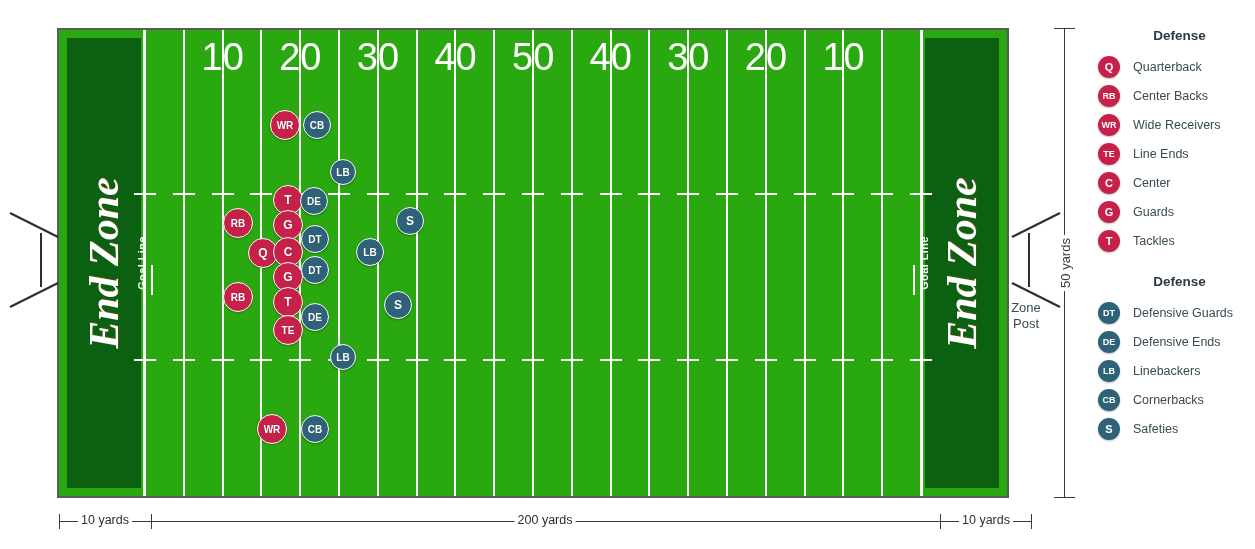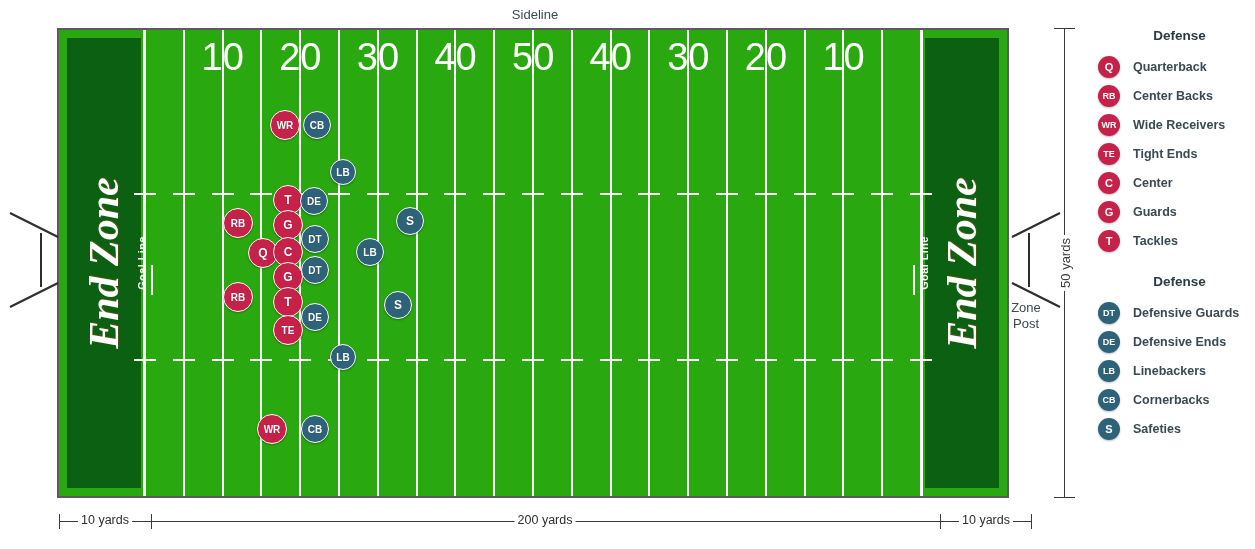--- a/index.html
+++ b/index.html
@@ -159,30 +159,29 @@
   }
   .legend-badge {
     width: 22px; height: 22px; border-radius: 50%;
     display: flex; align-items: center; justify-content: center;
     color: #fff; font-weight: bold; flex: 0 0 22px;
     box-shadow: 0 1px 2px rgba(0,0,0,.25);
   }
   .legend-badge.off { background: #c62149; }
   .legend-badge.def { background: #2e6278; }
   .legend-label {
-    margin-left: 13px; font-size: 12.5px; color: #3a4a52; white-space: nowrap; font-weight: bold;
+    margin-left: 13px; font-size: 12.5px; color: #3a4a52; white-space: nowrap;
   }
   #legend-defense { margin-top: 19px; }
 </style>
 </head>
 <body>
 
 <div id="root">
 
-  <div id="sideline-label">Sideline</div>
 
   <div id="field-outer">
     <div id="field-inner">
 
       <div class="endzone" id="endzone-left">
         <span class="endzone-text">End Zone</span>
       </div>
       <div class="endzone" id="endzone-right">
         <span class="endzone-text">End Zone</span>
       </div>
@@ -352,21 +351,21 @@
           <div class="legend-row">
             <div class="legend-badge off" style="font-size: 9px;">RB</div>
             <div class="legend-label">Center Backs</div>
           </div>
           <div class="legend-row">
             <div class="legend-badge off" style="font-size: 9px;">WR</div>
             <div class="legend-label">Wide Receivers</div>
           </div>
           <div class="legend-row">
             <div class="legend-badge off" style="font-size: 9px;">TE</div>
-            <div class="legend-label">Tight Ends</div>
+            <div class="legend-label">Line Ends</div>
           </div>
           <div class="legend-row">
             <div class="legend-badge off" style="font-size: 11px;">C</div>
             <div class="legend-label">Center</div>
           </div>
           <div class="legend-row">
             <div class="legend-badge off" style="font-size: 11px;">G</div>
             <div class="legend-label">Guards</div>
           </div>
           <div class="legend-row">

